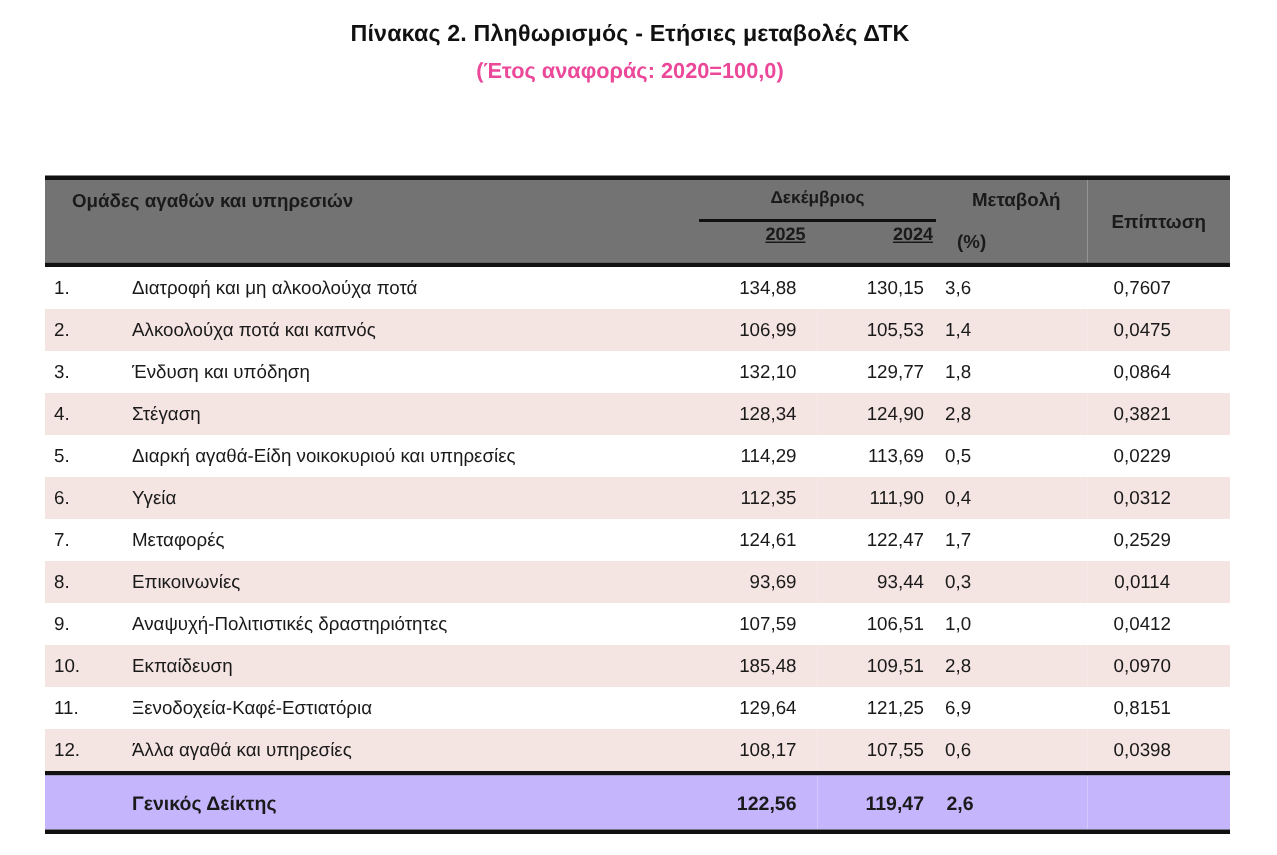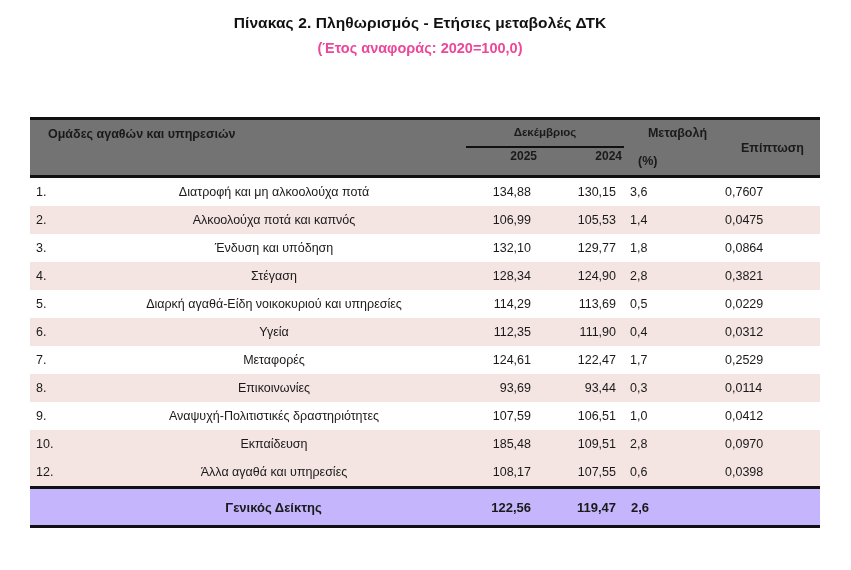--- a/index.html
+++ b/index.html
@@ -49,21 +49,21 @@
   .grp-dec {
     position: absolute; left: 0; right: 0; top: 6px;
     text-align: center; font-size: 11.5px; font-weight: bold;
   }
   .grp-rule {
     position: absolute; left: 6px; right: 6px; top: 26px;
     height: 2px; background: #111;
   }
   .sub-year {
     position: absolute; left: 0; right: 8px; bottom: 7px;
-    text-align: right; font-size: 12px; font-weight: bold;
+    text-align: right; font-size: 12px; font-weight: bold; text-decoration: underline;
   }
 
   .h-names {
     font-size: 12.5px; font-weight: bold; padding-left: 18px;
     position: absolute; left: 0; bottom: 34px;
   }
   .h-chg-top {
     position: absolute; left: 0; right: 0; top: 6px;
     text-align: center; font-size: 12.5px; font-weight: bold;
   }
@@ -80,24 +80,24 @@
   
   tbody tr { height: 28px; }
   tbody tr.odd  { background: #ffffff; }
   tbody tr.even { background: #f4e4e2; }
 
   tbody td {
     border: 0; font-size: 12.5px; color: #1a1a1a;
     padding: 0 0; height: 28px; vertical-align: middle;
   }
   td.idx   { text-align: left;  padding-left: 6px; font-size: 12.5px; }
-  td.nm    { text-align: center;  padding-left: 18px; }
+  td.nm    { text-align: left;  padding-left: 18px; }
   td.num   { text-align: right; padding-right: 14px; }
   td.chg   { text-align: left; padding-right: 32px; }
-  td.imp   { text-align: left; padding-right: 22px; }
+  td.imp   { text-align: center; padding-right: 22px; }
   tr.total-row { background: #c4b5fd; height: 36px; }
   tr.total-row td { font-weight: bold; height: 36px; font-size: 13px; }
   tr.total-row td.nm { padding-left: 18px; }
   .sep-row td { padding: 0; height: 3px; }
   .sep-row td div { height: 3px; background: #111; }
 </style>
 </head>
 <body>
 
 <div class="page">
@@ -245,20 +245,28 @@
             <td class="imp">0,0412</td>
           </tr>
           <tr class="even">
             <td class="idx">10.</td>
             <td class="nm">Εκπαίδευση</td>
             <td class="num">185,48</td>
             <td class="num">109,51</td>
             <td class="chg">2,8</td>
             <td class="imp">0,0970</td>
           </tr>
+          <tr class="odd">
+            <td class="idx">11.</td>
+            <td class="nm">Ξενοδοχεία-Καφέ-Εστιατόρια</td>
+            <td class="num">129,64</td>
+            <td class="num">121,25</td>
+            <td class="chg">6,9</td>
+            <td class="imp">0,8151</td>
+          </tr>
           <tr class="even">
             <td class="idx">12.</td>
             <td class="nm">Άλλα αγαθά και υπηρεσίες</td>
             <td class="num">108,17</td>
             <td class="num">107,55</td>
             <td class="chg">0,6</td>
             <td class="imp">0,0398</td>
           </tr>
         </tbody>
 

